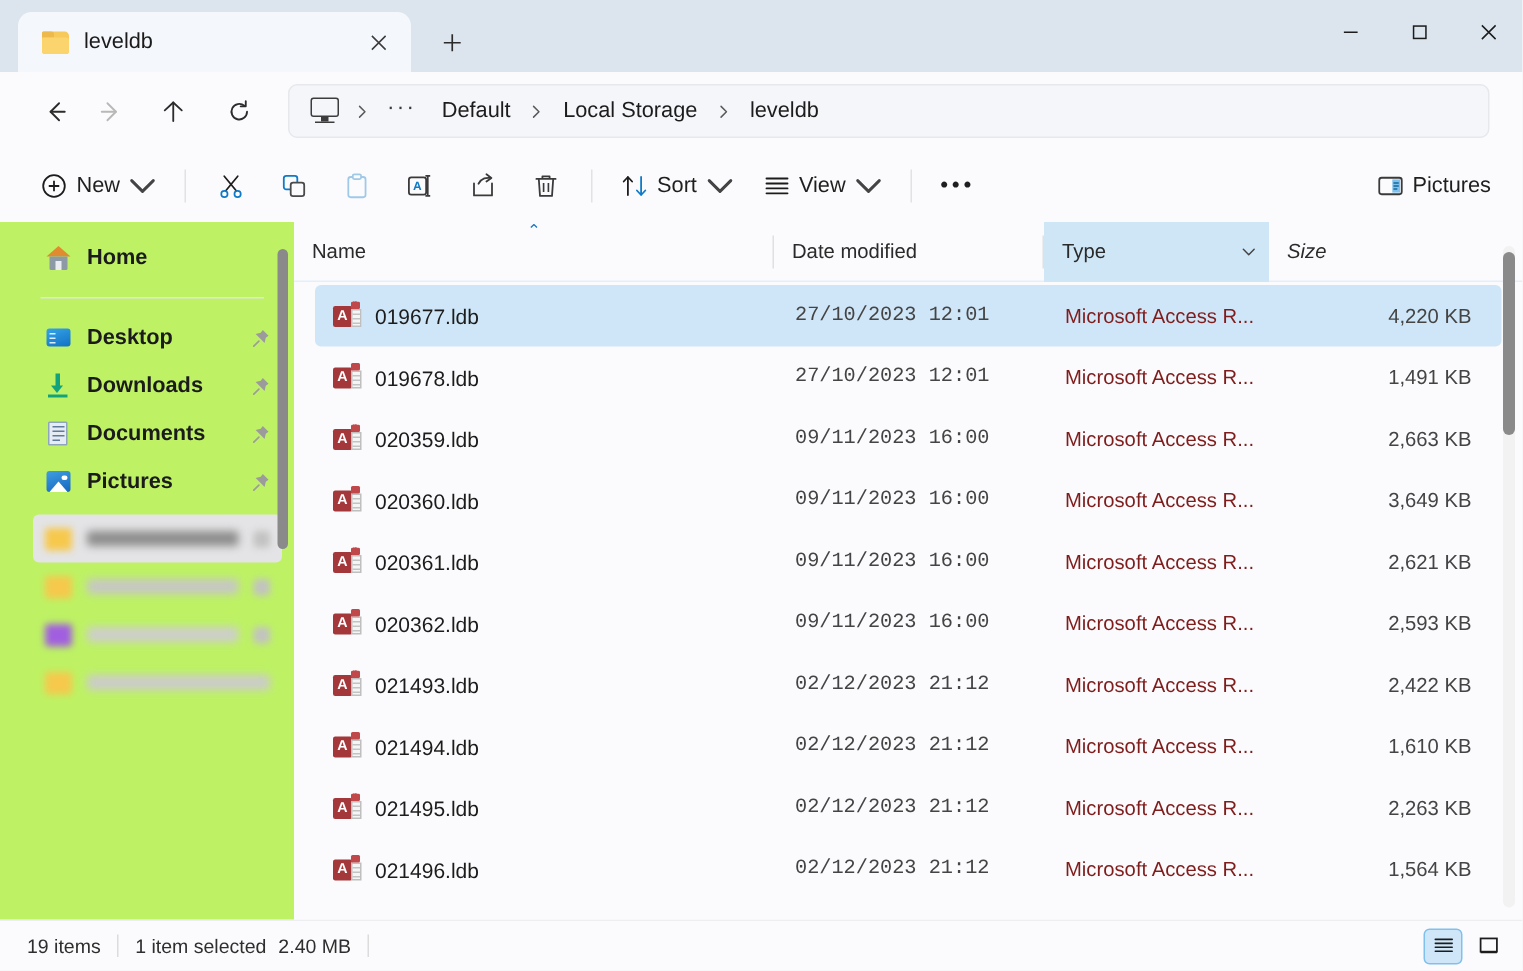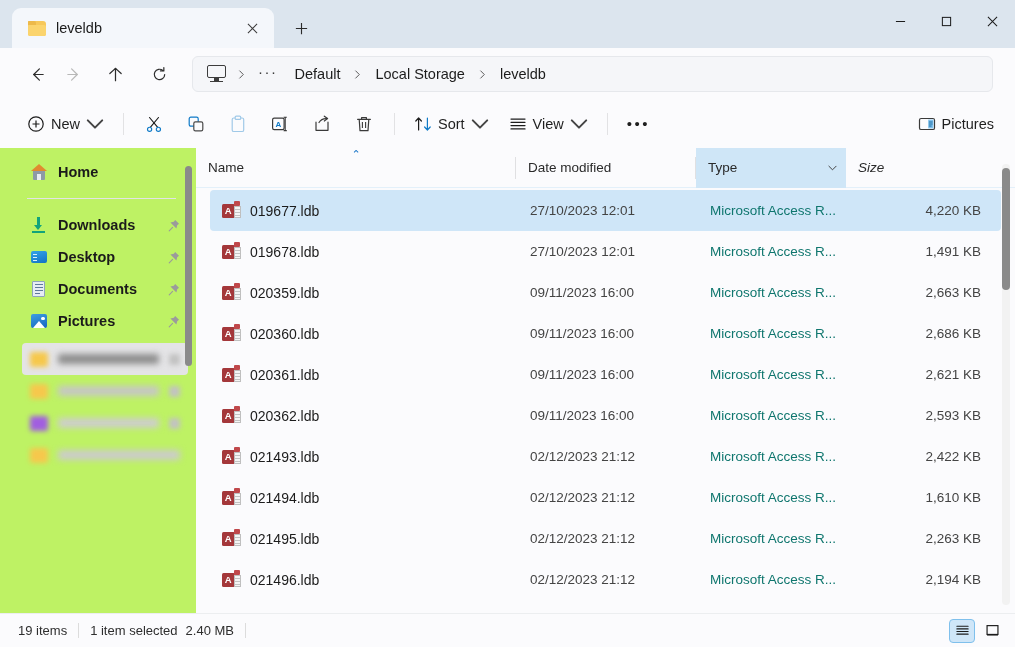--- a/index.html
+++ b/index.html
@@ -257,22 +257,22 @@
   .filelist { flex: 1; overflow: hidden; position: relative; padding-top: 2px; }
   .frow {
     height: 41px; display: flex; align-items: center;
     margin: 0 14px 0 14px; border-radius: 4px; padding-right: 8px;
   }
   .frow.selected { background: #cfe6f8; }
   .cell { font-size: 14px; color: #1c1c1c; white-space: nowrap; overflow: hidden; }
   .cell-name {
     width: 320px; display: flex; align-items: center; gap: 9px; padding-left: 12px;
   }
-  .cell-date { width: 180px; color: #444; font-size: 13.5px; }
-  .cell-type { width: 150px; color: #0f766e; font-size: 13.5px; }
+  .cell-date { width: 180px; color: #444; font-size: 13.5px; font-family: Liberation Mono, monospace; }
+  .cell-type { width: 150px; color: #7f1d1d; font-size: 13.5px; }
   .cell-size { flex: 1; color: #444; font-size: 13.5px; text-align: right; padding-right: 12px; }
 
   .ldb-icon { width: 19px; height: 19px; position: relative; flex: none; }
   .ldb-icon .sq {
     position: absolute; left: 0; top: 2.5px; width: 12.5px; height: 14px;
     background: #a4373a; border-radius: 1.5px;
     color: #fff; font-size: 9.5px; font-weight: bold;
     display: flex; align-items: center; justify-content: center;
     font-family: "Liberation Sans", sans-serif;
   }
@@ -516,39 +516,39 @@
           <span class="roof"></span>
             <span class="walls"></span>
             <span class="door"></span>
         </span>
         <span class="nav-label">Home</span>
       </div>
 
       <div class="sep-line"></div>
 
       <div class="nav-item">
-        <span class="nav-icon ic-dl">
-          <span class="arrow"></span>
-            <span class="head"></span>
-            <span class="base"></span>
-        </span>
-        <span class="nav-label">Downloads</span>
-        <svg class="pin" viewBox="0 0 12 13">
-            <path d="M7.2 1 L11 4.8 L9.2 6.2 L8.4 9.6 L2.4 3.6 L5.8 2.8 Z" fill="currentColor"></path>
-            <path d="M4.6 8.4 L1.2 11.8" stroke="currentColor" stroke-width="1.1" fill="none" stroke-linecap="round"></path>
-          </svg>
-      </div>
-      <div class="nav-item">
         <span class="nav-icon ic-desktop">
           <span class="scr"></span>
             <span class="l1"></span>
             <span class="l2"></span>
             <span class="l3"></span>
         </span>
         <span class="nav-label">Desktop</span>
+        <svg class="pin" viewBox="0 0 12 13">
+            <path d="M7.2 1 L11 4.8 L9.2 6.2 L8.4 9.6 L2.4 3.6 L5.8 2.8 Z" fill="currentColor"></path>
+            <path d="M4.6 8.4 L1.2 11.8" stroke="currentColor" stroke-width="1.1" fill="none" stroke-linecap="round"></path>
+          </svg>
+      </div>
+      <div class="nav-item">
+        <span class="nav-icon ic-dl">
+          <span class="arrow"></span>
+            <span class="head"></span>
+            <span class="base"></span>
+        </span>
+        <span class="nav-label">Downloads</span>
         <svg class="pin" viewBox="0 0 12 13">
             <path d="M7.2 1 L11 4.8 L9.2 6.2 L8.4 9.6 L2.4 3.6 L5.8 2.8 Z" fill="currentColor"></path>
             <path d="M4.6 8.4 L1.2 11.8" stroke="currentColor" stroke-width="1.1" fill="none" stroke-linecap="round"></path>
           </svg>
       </div>
       <div class="nav-item">
         <span class="nav-icon ic-doc">
           <span class="page"></span>
             <span class="bar b1"></span>
             <span class="bar b2"></span>
@@ -682,21 +682,21 @@
                 <span class="glin1"></span>
                 <span class="glin2"></span>
                 <span class="glin3"></span>
                 <span class="lock"></span>
                 <span class="lockarc"></span>
               </span>
               <span>020360.ldb</span>
             </div>
             <div class="cell cell-date">09/11/2023 16:00</div>
             <div class="cell cell-type">Microsoft Access R...</div>
-            <div class="cell cell-size">2,686 KB</div>
+            <div class="cell cell-size">3,649 KB</div>
           </div>
           <div class="frow">
             <div class="cell cell-name">
               <span class="ldb-icon">
                 <span class="sq">A</span>
                 <span class="grid"></span>
                 <span class="glin1"></span>
                 <span class="glin2"></span>
                 <span class="glin3"></span>
                 <span class="lock"></span>
@@ -784,21 +784,21 @@
                 <span class="glin1"></span>
                 <span class="glin2"></span>
                 <span class="glin3"></span>
                 <span class="lock"></span>
                 <span class="lockarc"></span>
               </span>
               <span>021496.ldb</span>
             </div>
             <div class="cell cell-date">02/12/2023 21:12</div>
             <div class="cell cell-type">Microsoft Access R...</div>
-            <div class="cell cell-size">2,194 KB</div>
+            <div class="cell cell-size">1,564 KB</div>
           </div>
         </div>
 
       <div class="main-scroll">
         <div class="track"></div>
         <div class="thumb"></div>
       </div>
     </div>
   </div>
 

